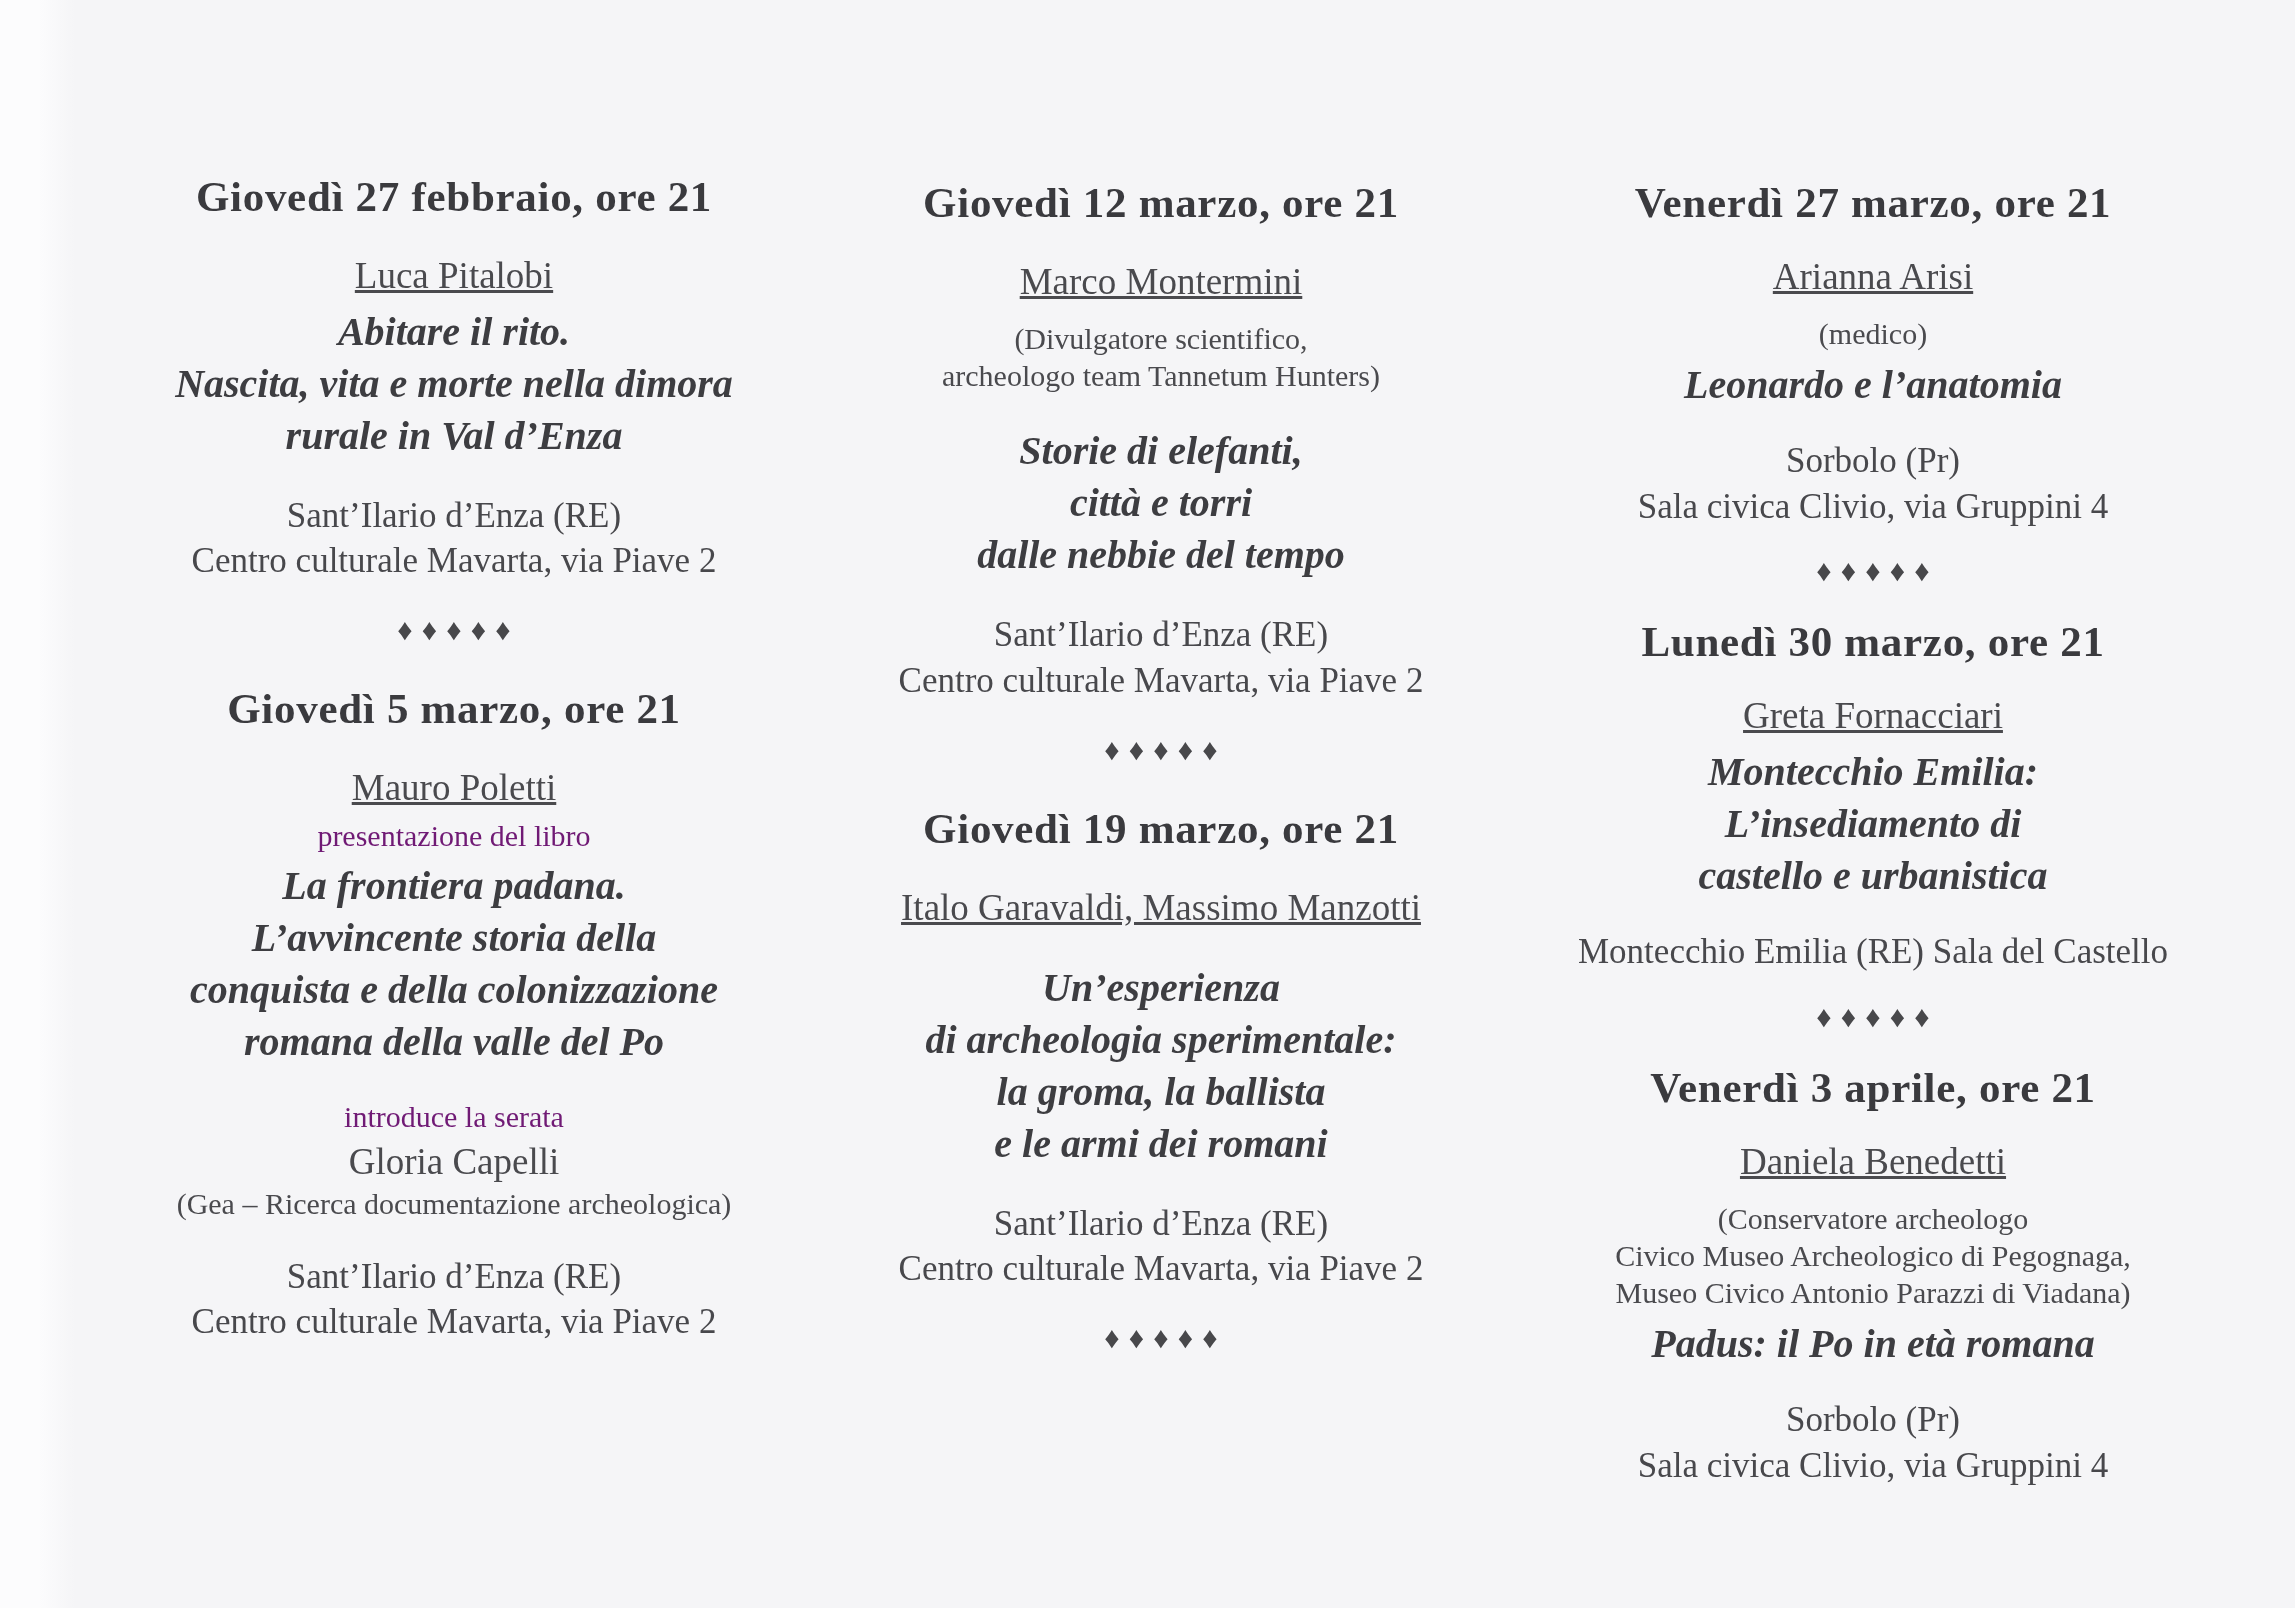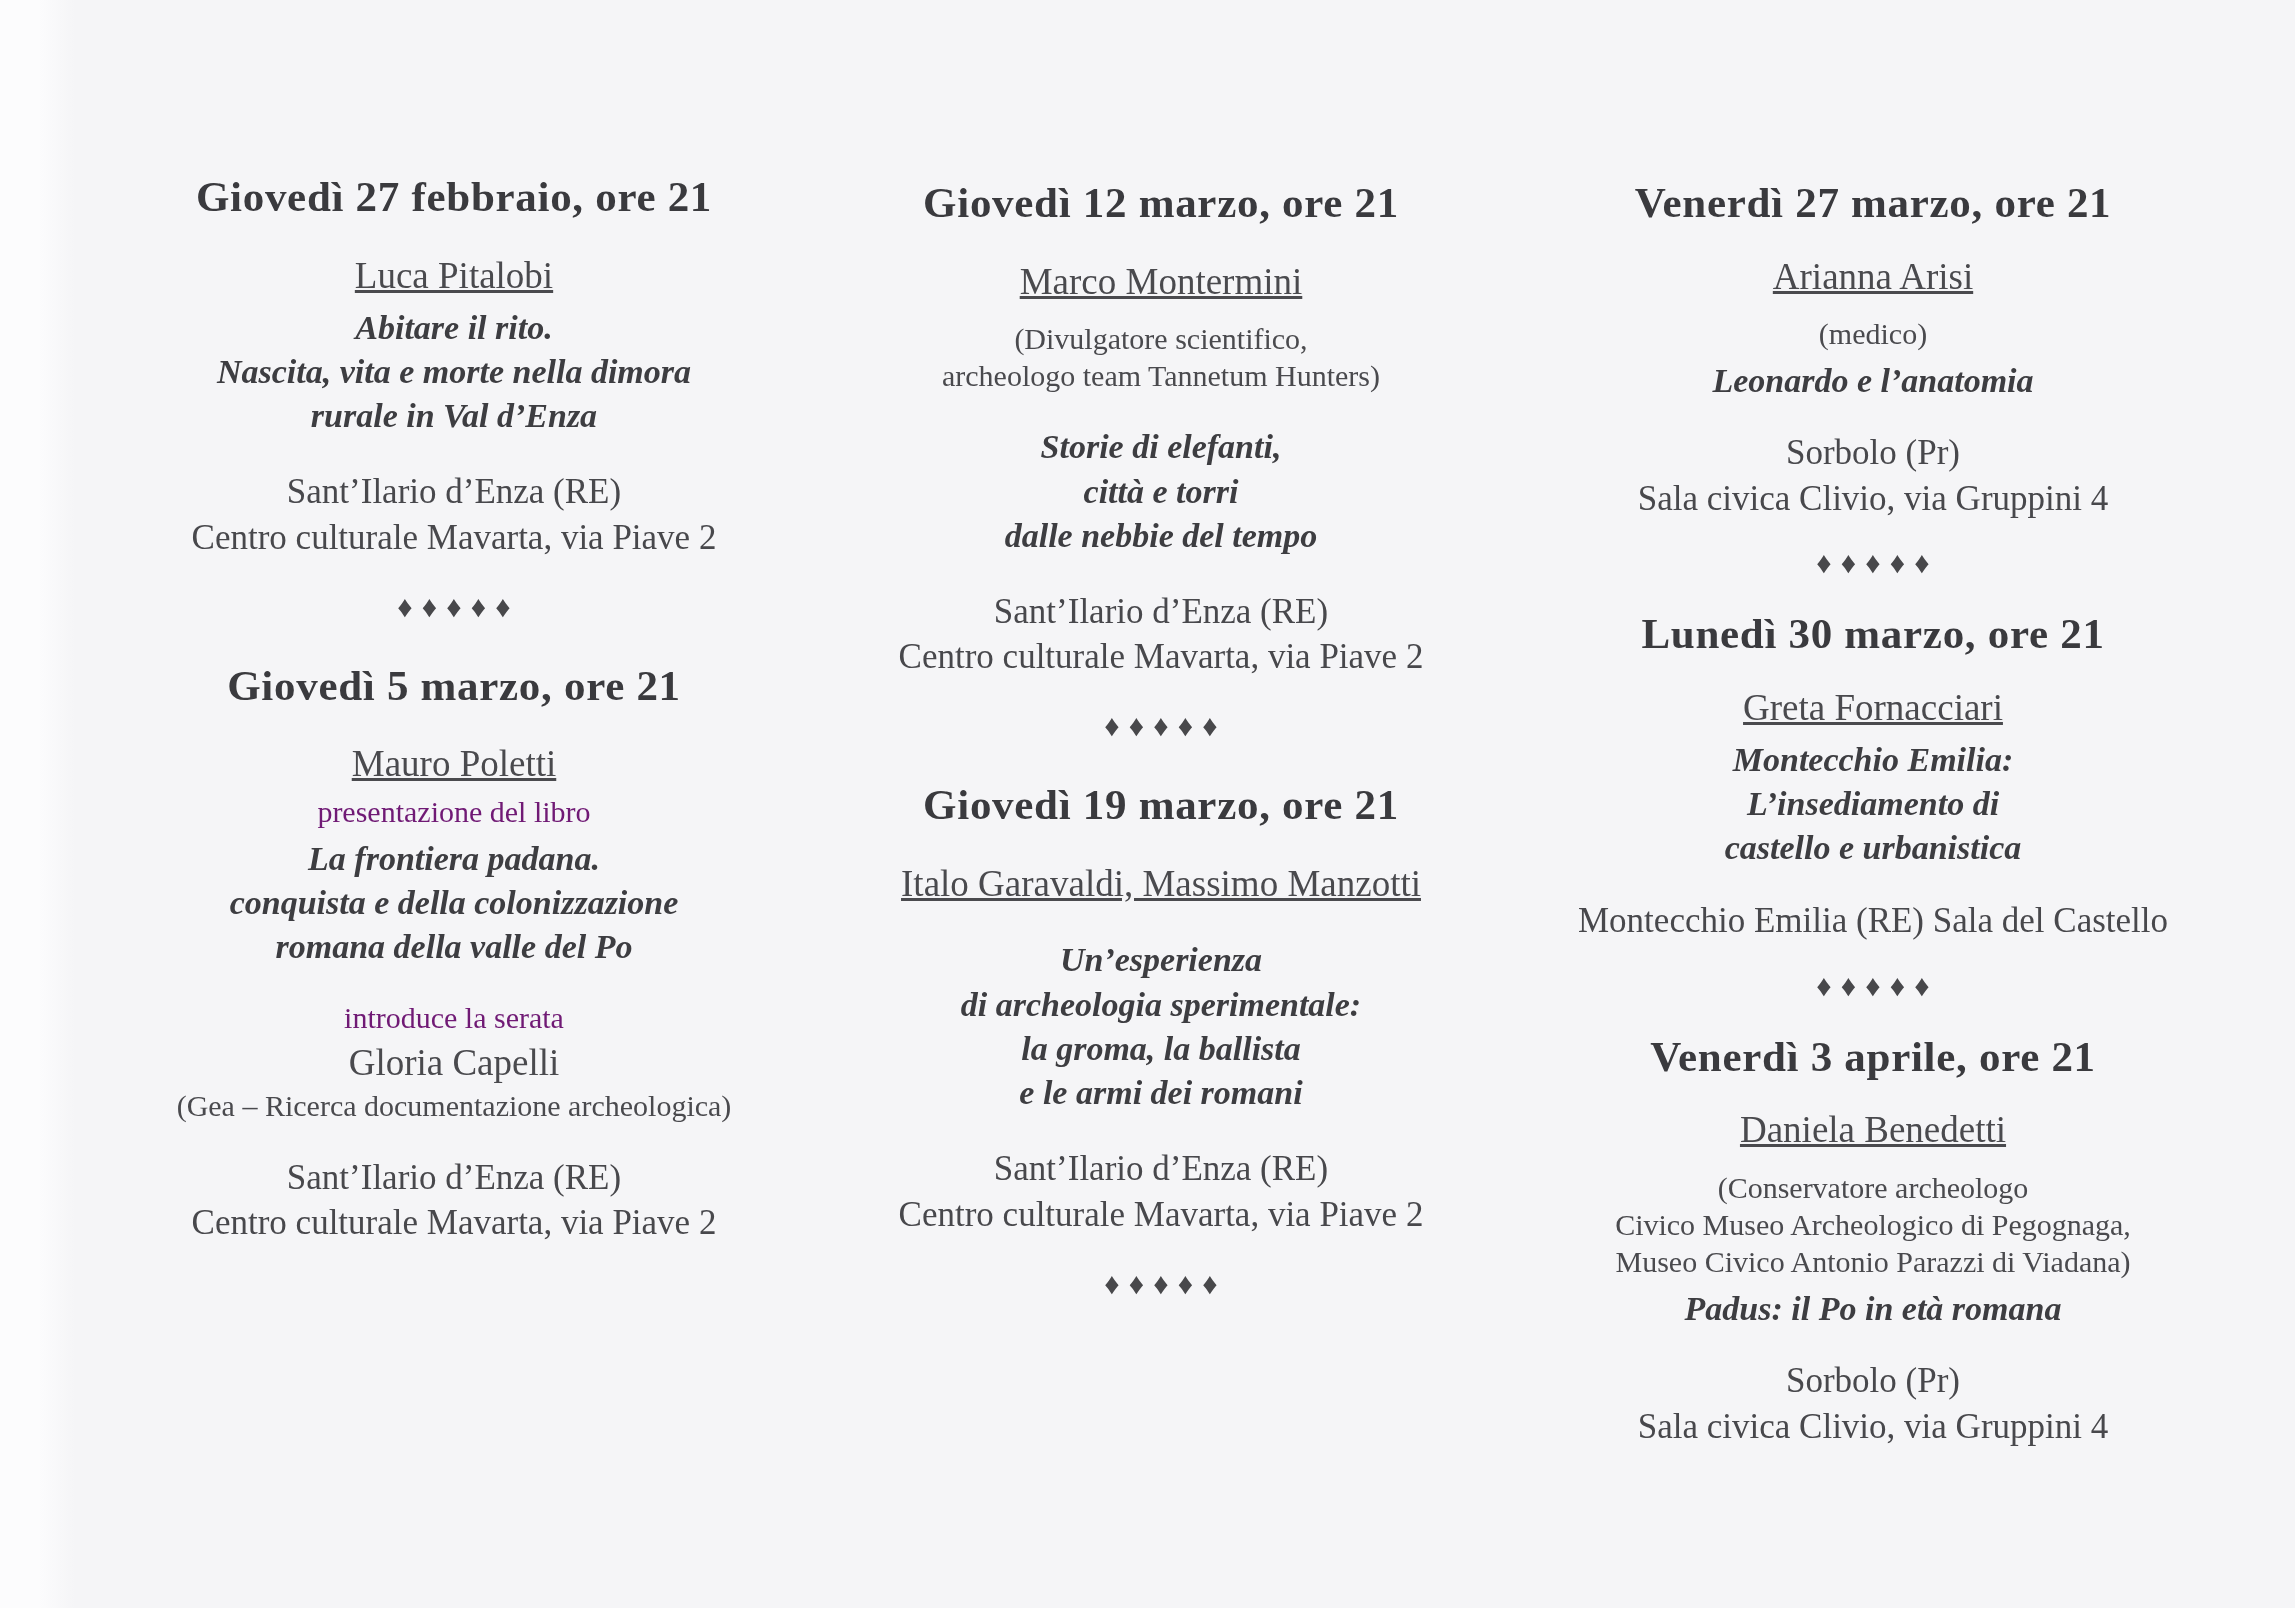--- a/index.html
+++ b/index.html
@@ -24,21 +24,21 @@
     margin:0; font-size:43px; font-weight:700; line-height:1.18;
     color:#3a3a3e; letter-spacing:0.7px;
   }
   .speaker { font-size:37px; line-height:1.25; margin-top:30px; color:#4a4a4e;text-decoration:underline; }
   .note { font-size:30px; line-height:1.2; margin-top:6.6px; color:#701a75; }
   .affil-group { margin-top:15px; }
   .affil { font-size:30px; line-height:1.24; color:#4a4a4e; }
   .title-group { margin-top:6.6px; }
   .title-group.gap-lg { margin-top:31px; }
   .title-line {
-    font-size:34px; font-weight:700; font-style:italic;
+    font-size:40px; font-weight:700; font-style:italic;
     line-height:1.3; color:#3d3d41;
   }
   .intro-group { margin-top:31px; }
   .intro-name { font-size:37px; line-height:1.25; margin-top:3.9px; color:#4a4a4e; }
   .venue-group { margin-top:31px; }
   .venue { font-size:35px; line-height:1.3; color:#48484c; }
   .sep {
     margin-top:29.5px; font-size:30px; color:#48484b;
     letter-spacing:9.2px; padding-left:9.2px;
   }
@@ -71,20 +71,21 @@
     </section>
 
     <div class="sep">♦♦♦♦♦</div>
 
     <section class="event">
       <h2 class="date">Giovedì 5 marzo, ore 21</h2>
       <div class="speaker">Mauro Poletti</div>
       <div class="note">presentazione del libro</div>
       <div class="title-group">
         <div class="title-line">La frontiera padana.</div>
+        <div class="title-line">L’avvincente storia della</div>
         <div class="title-line">conquista e della colonizzazione</div>
         <div class="title-line">romana della valle del Po</div>
       </div>
       <div class="intro-group">
         <div class="note">introduce la serata</div>
         <div class="intro-name">Gloria Capelli</div>
         <div class="affil">(Gea – Ricerca documentazione archeologica)</div>
       </div>
       <div class="venue-group">
         <div class="venue">Sant’Ilario d’Enza (RE)</div>

